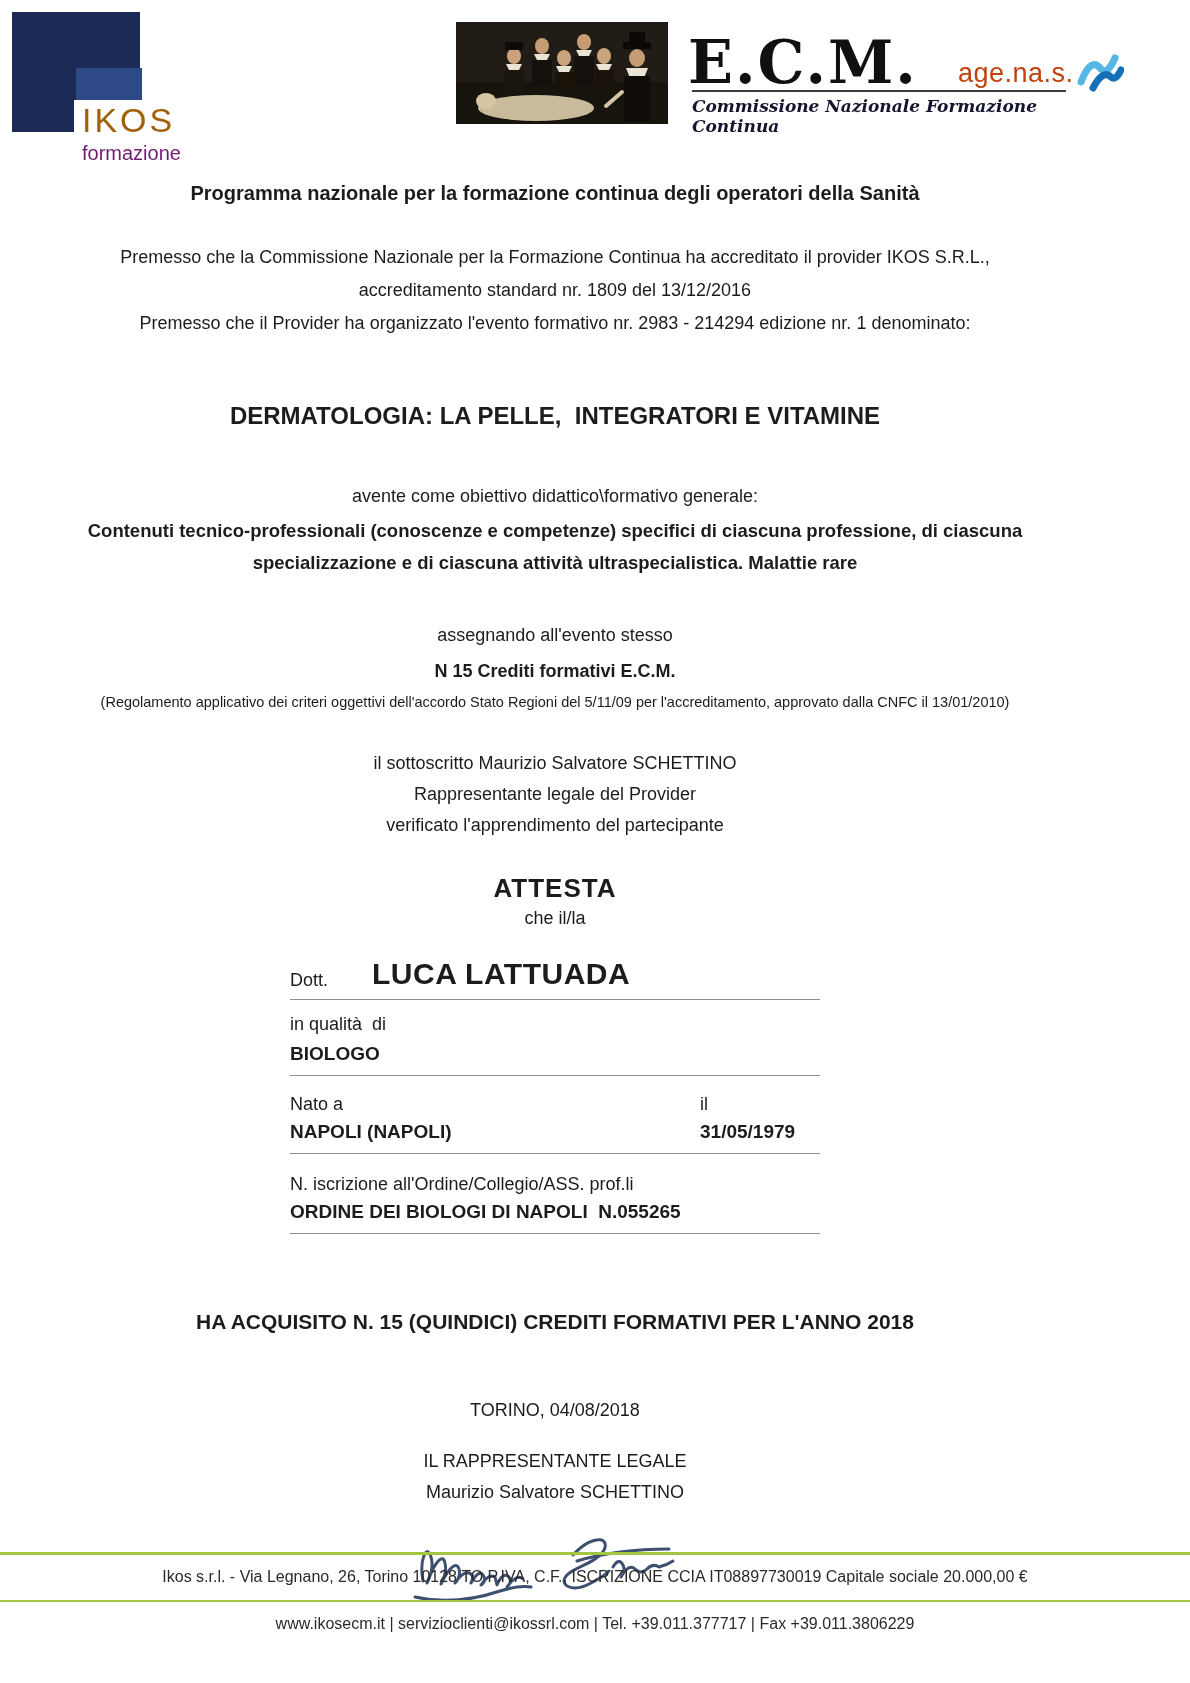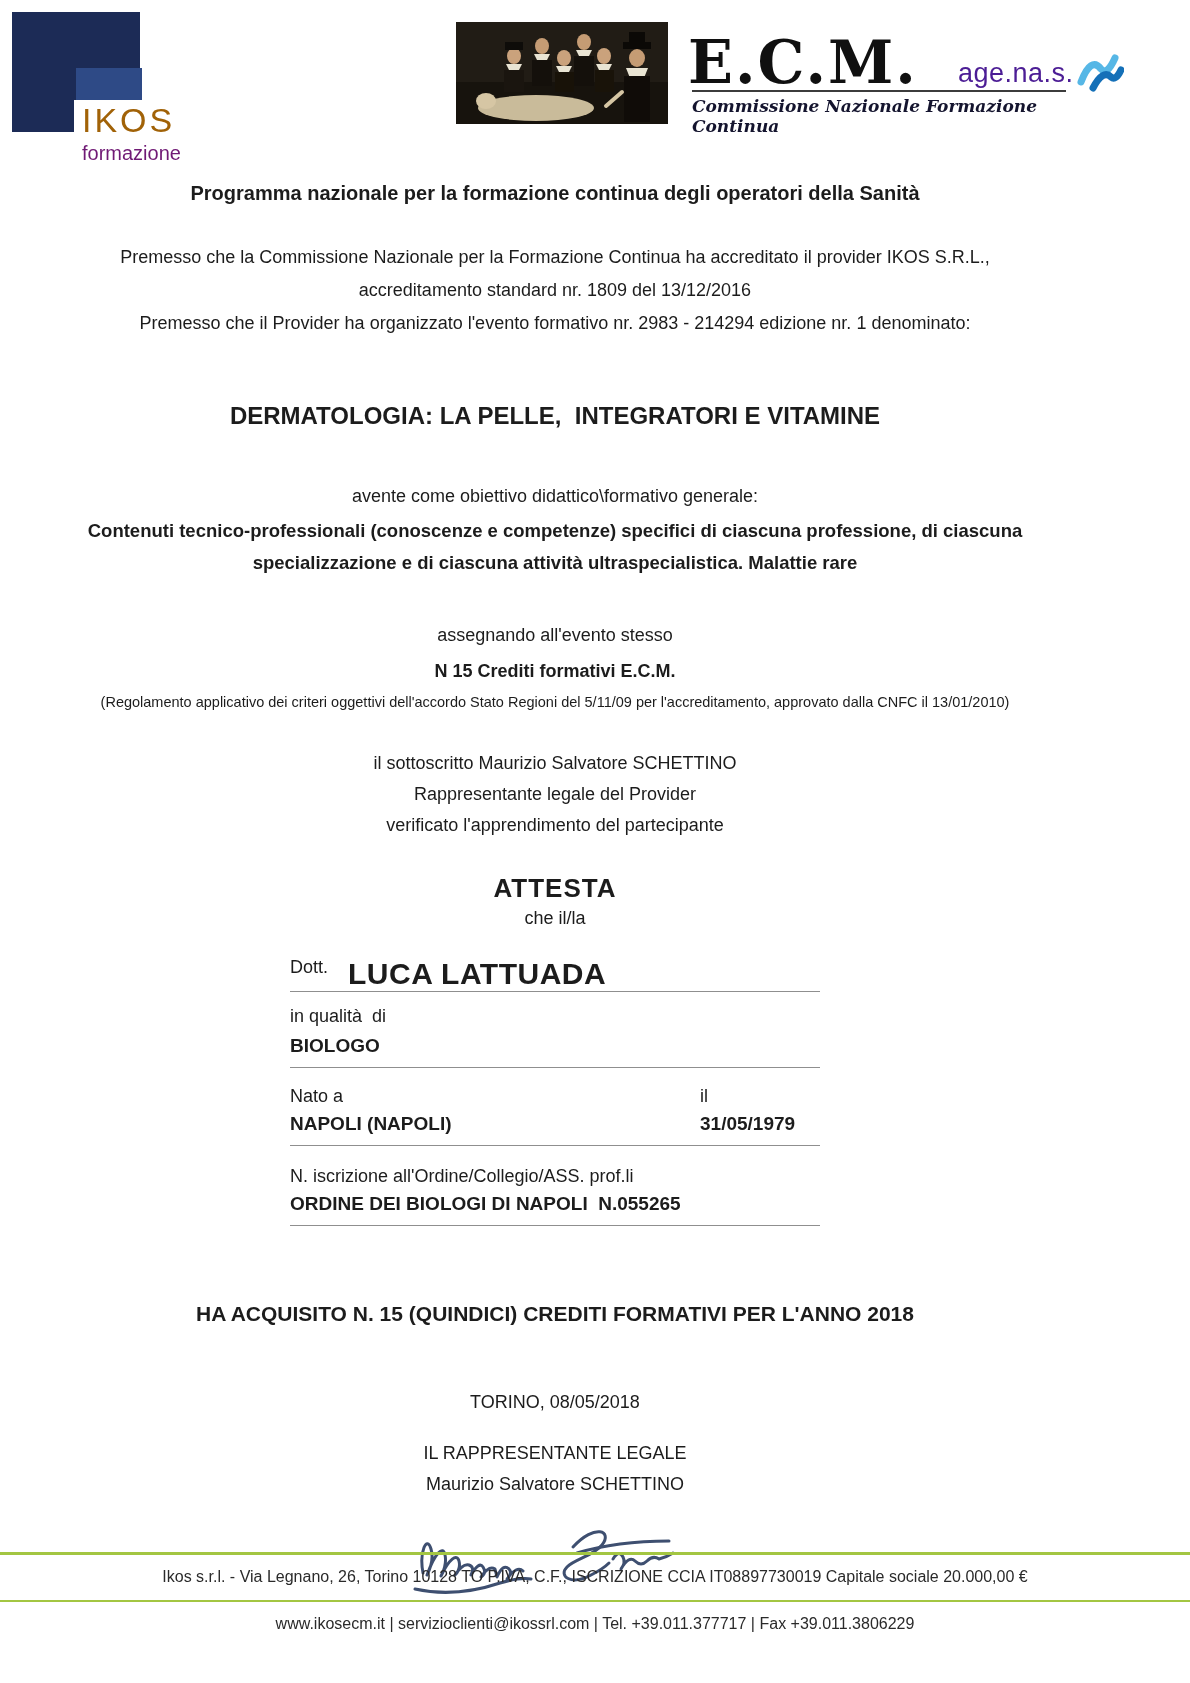--- a/index.html
+++ b/index.html
@@ -31,41 +31,41 @@
     font-family:"DejaVu Serif", serif; font-weight:bold;
     font-size:59px; letter-spacing:2px; color:#101010;
   }
   .ecm-rule { position:absolute; left:692px; top:90px; width:374px; height:2px; background:#3c3c3c; }
   .ecm-subtitle {
     position:absolute; left:692px; top:96px; width:374px;
     font-family:"DejaVu Serif", serif; font-style:italic; font-weight:bold;
     font-size:17px; color:#14142e;
   }
   .agenas { position:absolute; left:958px; top:50px; display:flex; align-items:flex-start; }
-  .agenas-text { font-size:27px; color:#4c1d95; letter-spacing:0.5px; padding-top:8px; }
+  .agenas-text { font-size:27px; color:#c2410c; letter-spacing:0.5px; padding-top:8px; }
   .agenas-mark { margin-left:2px; }
 
   
   .content { position:absolute; left:45px; top:0; width:1020px; text-align:center; }
   .doc-title { margin-top:182px; font-size:20px; font-weight:bold; }
   .premise { margin-top:36px; font-size:18px; line-height:33px; }
   .course-title { margin-top:62px; font-size:24px; font-weight:bold; white-space:pre-wrap; }
   .objective-intro { margin-top:56px; font-size:18px; }
   .objective { margin-top:8px; font-size:18.5px; font-weight:bold; line-height:32px; }
   .assigning { margin-top:46px; font-size:18px; }
   .credits { margin-top:15px; font-size:18px; font-weight:bold; }
   .regulation { margin-top:12px; font-size:14.5px; }
   .declaration { margin-top:38px; font-size:18px; line-height:31px; }
   .attesta { margin-top:32px; font-size:26px; font-weight:bold; letter-spacing:1px; }
   .che { margin-top:4px; font-size:18px; }
 
   
   .form { margin-top:28px; margin-left:245px; width:530px; text-align:left; font-size:18px; }
   .u-line { border-bottom:1px solid #8f8f8f; }
-  .row-name { display:flex; align-items:flex-start; gap:20px; }
+  .row-name { display:flex; align-items:flex-end; gap:44px; padding-bottom:8px; }
   .dott { font-size:18px; }
   .p-name { font-size:30px; font-weight:bold; letter-spacing:0.5px; }
   .row-quality { margin-top:14px; white-space:pre-wrap; }
   .row-role { margin-top:8px; font-size:19px; font-weight:bold; padding-bottom:10px; }
   .row-labels { margin-top:18px; position:relative; }
   .row-values { margin-top:6px; font-size:19px; font-weight:bold; position:relative; padding-bottom:10px; }
   .at410 { position:absolute; left:410px; top:0; }
   .row-reg-label { margin-top:20px; }
   .row-reg-value { margin-top:6px; font-size:19px; font-weight:bold; padding-bottom:10px; white-space:pre-wrap; }
 
@@ -195,21 +195,21 @@
         <span class="at410">31/05/1979</span>
       </div>
 
       <div class="row-reg-label">N. iscrizione all'Ordine/Collegio/ASS. prof.li</div>
       <div class="row-reg-value u-line">ORDINE DEI BIOLOGI DI NAPOLI  N.055265</div>
 
     </div>
 
     <div class="award">HA ACQUISITO N. 15 (QUINDICI) CREDITI FORMATIVI PER L'ANNO 2018</div>
 
-    <div class="place-date">TORINO, 08/05/2018</div>
+    <div class="place-date">TORINO, 04/08/2018</div>
     <div class="rep-label">IL RAPPRESENTANTE LEGALE</div>
     <div class="rep-name">Maurizio Salvatore SCHETTINO</div>
 
     <div class="signature">
       <svg width="300" height="105" viewBox="0 0 300 105">
         <g fill="none" stroke="#3e4f70" stroke-width="3" stroke-linecap="round" stroke-linejoin="round">
           <path d="M18 72 C14 50 22 34 26 48 C29 58 24 70 22 74 C30 52 38 44 40 54 C42 62 38 72 36 75 C44 58 52 52 54 60 Q56 68 50 74 Q58 62 64 64 Q70 66 66 74 Q74 60 78 66 Q82 72 76 76 Q84 64 90 68 L92 76 Q98 62 104 68 Q108 72 102 78 Q112 64 118 70"></path>
           <path d="M10 88 Q50 97 95 82 Q115 76 126 78"></path>
           <path d="M168 46 C190 22 208 30 197 44 C188 55 170 58 162 66 C153 75 166 85 186 74 Q198 68 204 62"></path>
           <path d="M208 58 Q214 48 218 56 Q221 62 216 68 Q224 54 230 60 T242 60 T254 58 Q262 56 268 52"></path>

